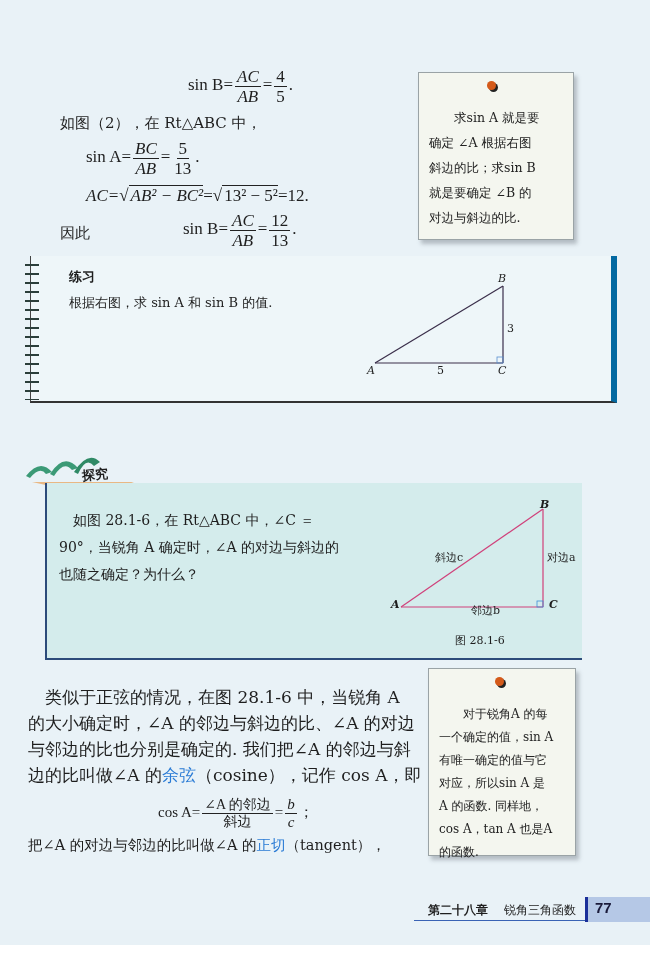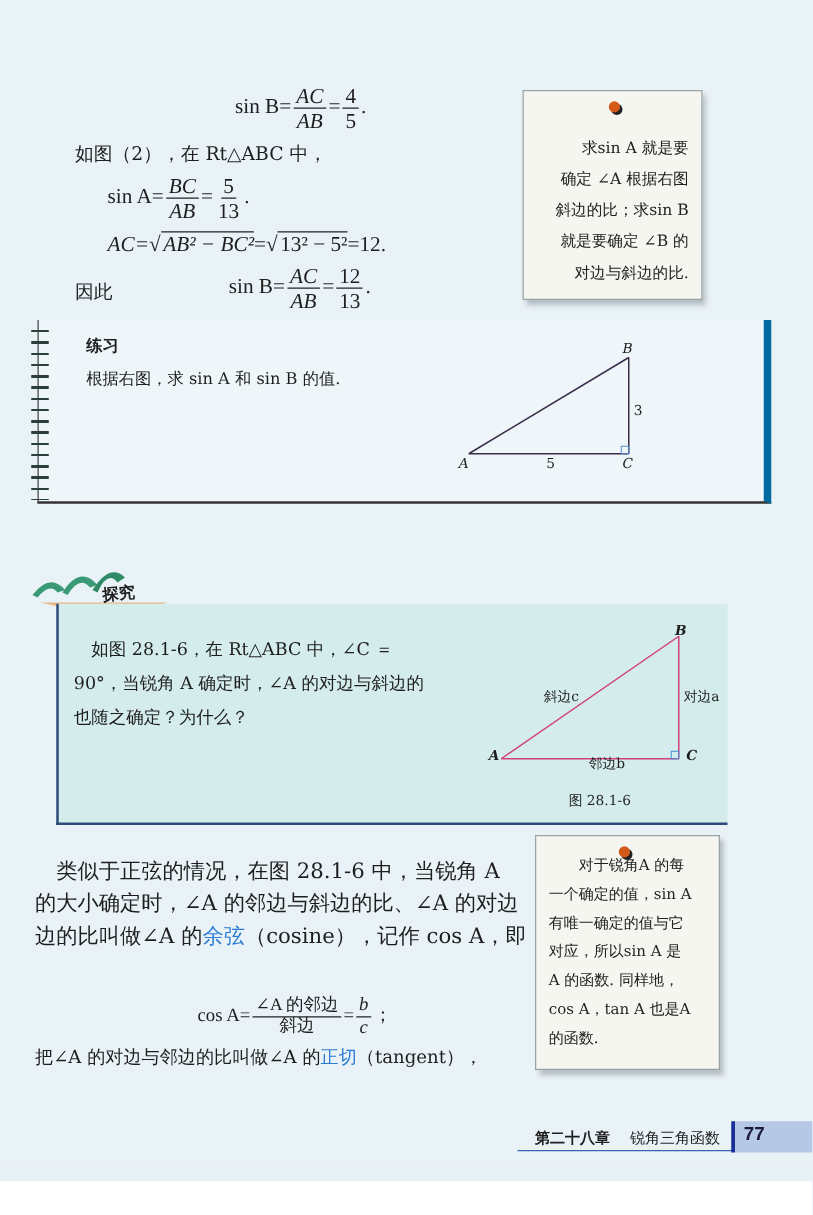--- a/index.html
+++ b/index.html
@@ -76,21 +76,21 @@
 <div class="abs math" style="left:183px; top:212px;">
   <span>sin B=</span><span class="frac it">
       <span class="num">AC</span>
       <span class="den">AB</span>
     </span><span>=</span><span class="frac">
       <span class="num">12</span>
       <span class="den">13</span>
     </span><span>.</span>
 </div>
 
-<div class="note" style="left:418px; top:72px; width:144px; height:168px; padding-top:32px;text-align:right;">
+<div class="note" style="left:418px; top:72px; width:156px; height:168px; padding-top:32px;">
   <span class="pin" style="left:68px; top:8px;"></span>
   <div>　　求sin A 就是要</div>
   <div>确定 ∠A 根据右图</div>
   <div>斜边的比；求sin B</div>
   <div>就是要确定 ∠B 的</div>
   <div>对边与斜边的比.</div>
 </div>
 
 <div class="exercise">
   <div class="spiral"></div>
@@ -134,38 +134,39 @@
   <div class="abs it" style="left:502px; top:115px; font-size:11px; font-weight:bold;">C</div>
   <div class="abs" style="left:388px; top:67px; font-size:11px;">斜边c</div>
   <div class="abs" style="left:500px; top:67px; font-size:11px;">对边a</div>
   <div class="abs" style="left:424px; top:120px; font-size:11px;">邻边b</div>
   <div class="abs" style="left:408px; top:150px; font-size:11px;">图 28.1-6</div>
 </div>
 
 <div class="abs cn" style="left:28px; top:684px; line-height:26px; font-size:17px;">
   <div>　类似于正弦的情况，在图 28.1-6 中，当锐角 A</div>
   <div>的大小确定时，∠A 的邻边与斜边的比、∠A 的对边</div>
+  <div>与邻边的比也分别是确定的. 我们把∠A 的邻边与斜</div>
   <div><span>边的比叫做∠A 的</span><span class="blue-term">余弦</span><span>（cosine），记作 cos A，即</span></div>
 </div>
 
 <div class="abs math" style="left:130px; top:797px; font-size:15px;margin-left:28px;">
   <span>cos A=</span><span class="frac" style="font-size:14px;">
       <span class="num">∠A 的邻边</span>
       <span class="den">斜边</span>
     </span><span>=</span><span class="frac it">
       <span class="num">b</span>
       <span class="den">c</span>
     </span><span>；</span>
 </div>
 
 <div class="abs cn" style="left:28px; top:836px; font-size:14.5px;">
   <span>把∠A 的对边与邻边的比叫做∠A 的</span><span class="blue-term">正切</span><span>（tangent），</span>
 </div>
 
-<div class="note" style="left:428px; top:668px; width:148px; height:188px; padding-top:12px; line-height:23px; font-size:12px;">
+<div class="note" style="left:428px; top:668px; width:148px; height:188px; padding-top:34px; line-height:23px; font-size:12px;">
   <span class="pin" style="left:66px; top:8px;"></span>
   <div>　　对于锐角A 的每</div>
   <div>一个确定的值，sin A</div>
   <div>有唯一确定的值与它</div>
   <div>对应，所以sin A 是</div>
   <div>A 的函数. 同样地，</div>
   <div>cos A，tan A 也是A</div>
   <div>的函数.</div>
 </div>
 

